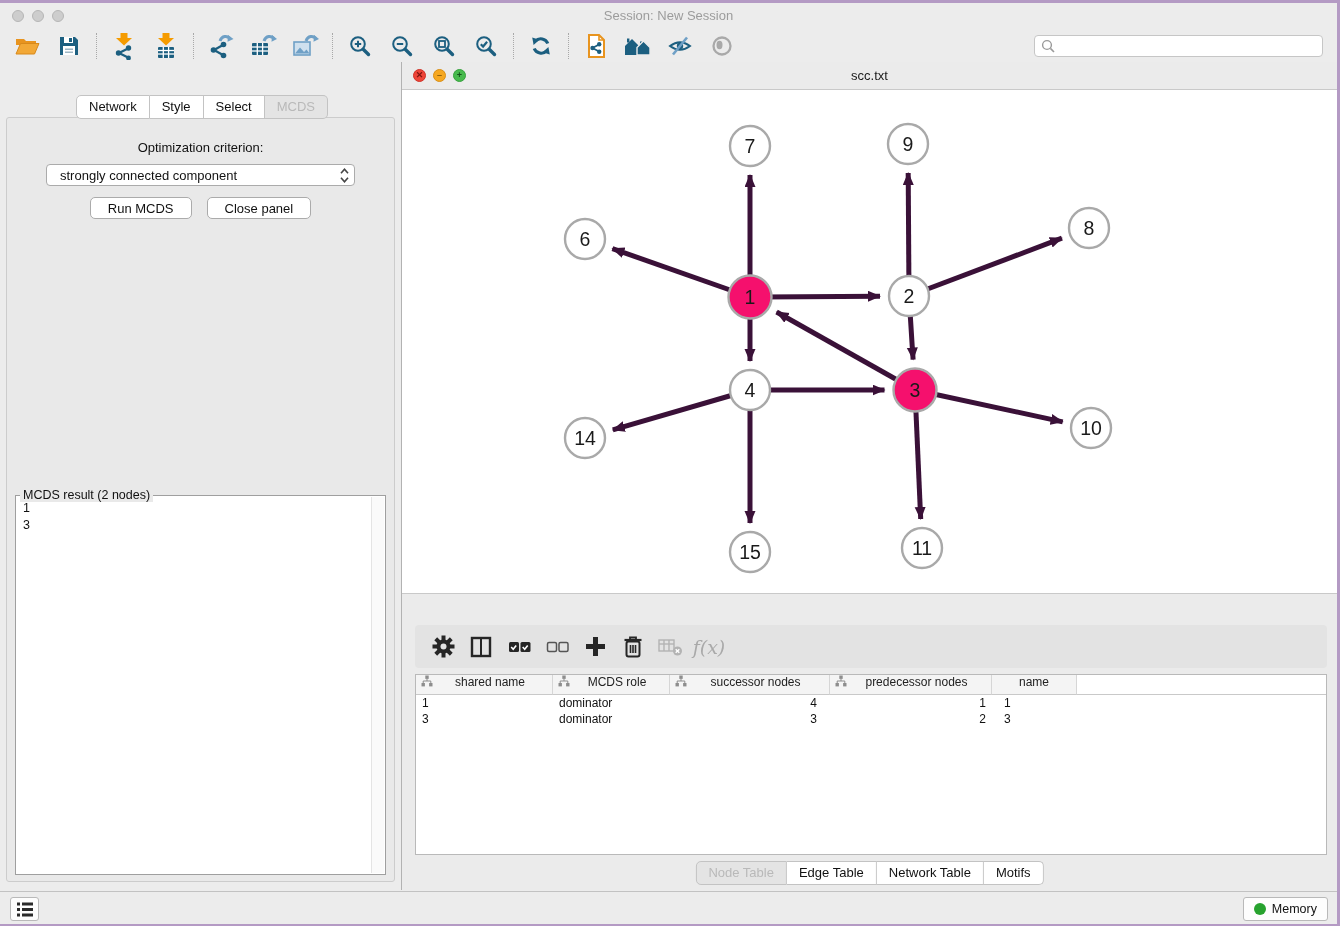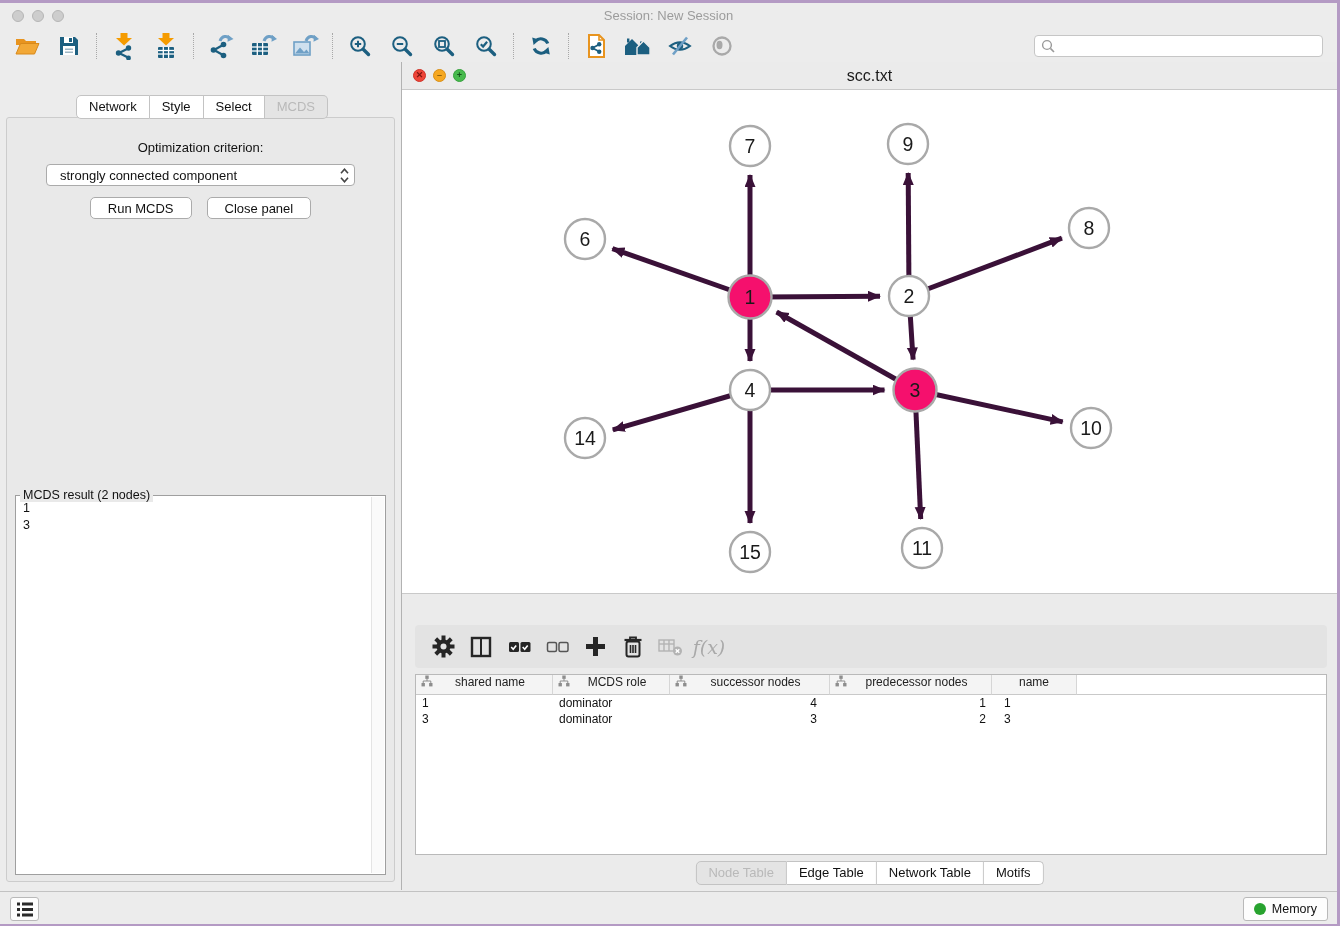--- a/index.html
+++ b/index.html
@@ -44,21 +44,21 @@
   .result-text{position:absolute;top:1px;left:1px;right:15px;bottom:1px;background:#fff;font-size:12.5px;line-height:17px;padding:3px 0 0 6px;overflow:hidden;}
   .result-scroll{position:absolute;top:1px;right:1px;bottom:1px;width:13px;background:#fafafa;border-left:1px solid #e4e4e4;}
   
   .network-window{position:absolute;left:402px;top:59px;right:0;height:531px;background:#fff;}
   .net-titlebar{position:relative;height:28px;background:#ebebeb;border-bottom:1px solid #c9c9c9;display:flex;align-items:center;justify-content:center;}
   .traffic{position:absolute;left:11px;top:7px;display:flex;gap:7px;}
   .tdot{width:13px;height:13px;border-radius:50%;display:flex;align-items:center;justify-content:center;font-size:9px;font-weight:bold;line-height:1;}
   .tdot.red{background:#ee4438;border:1px solid #ce3227;color:#7c1510;}
   .tdot.yellow{background:#f6a821;border:1px solid #d98f16;color:#8a5d0a;}
   .tdot.green{background:#47ba4d;border:1px solid #36a13d;color:#14541a;}
-  .net-title{font-size:16px;color:#1a1a1a;}
+  .net-title{font-size:13px;color:#1a1a1a;}
   .net-canvas{position:absolute;top:28px;left:0;right:0;bottom:0;background:#fff;}
   
   .table-panel{position:absolute;left:402px;top:590px;right:0;bottom:34px;background:#ebebeb;border-top:1px solid #c9c9c9;}
   .tp-header{position:absolute;top:6px;left:0;right:0;height:22px;}
   .tp-header .panel-title{left:12px;}
   .tp-header .panel-float{right:28px;} .tp-header .panel-close{right:11px;}
   .tp-toolbar{position:absolute;top:31px;left:13px;right:10px;height:43px;background:#e3e3e3;border-radius:4px;display:flex;align-items:center;padding-left:9px;}
   .ttbtn{width:38px;height:34px;display:flex;align-items:center;justify-content:center;flex:0 0 auto;}
   .fx{font-family:"DejaVu Serif",serif;font-style:italic;font-size:19px;color:#a9a9a9;}
   .tp-table{position:absolute;top:80px;left:13px;right:10px;bottom:35px;background:#fff;border:1px solid #b9b9b9;overflow:hidden;}

